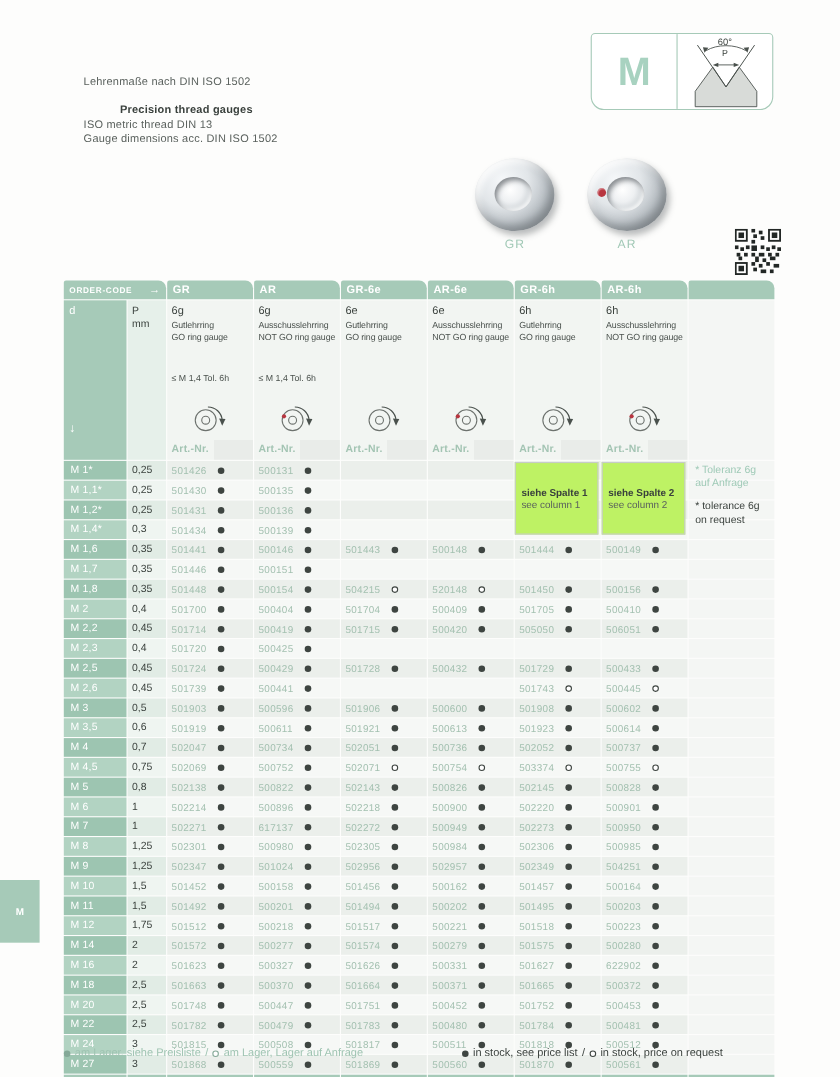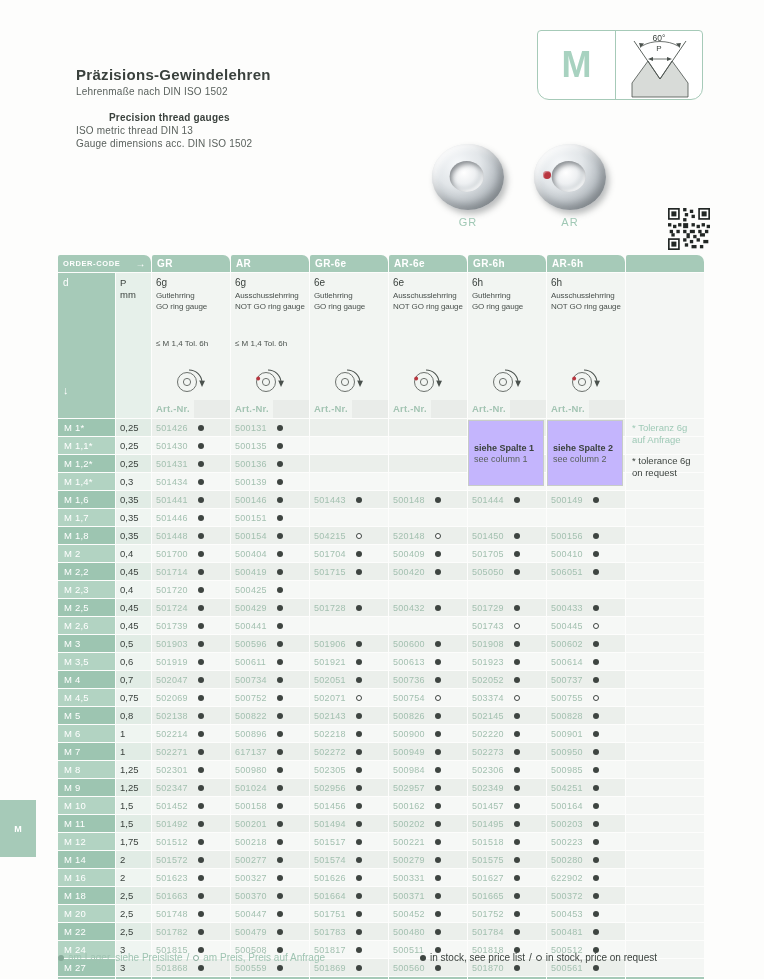--- a/index.html
+++ b/index.html
@@ -93,42 +93,41 @@
   .td-g .art { font-size:9px; color:#a3c0b0; letter-spacing:.3px; padding-left:4px; width:46px; }
   .dot { width:6px; height:6px; border-radius:50%; }
   .dot.f { background:#3e4541; }
   .dot.o { background:#fff; border:1px solid #3e4541; }
   .td-n { width:78px; background:#f4f6f4; }
 
   .footrow { margin-top:1px; }
   .fc { height:4px; background:#a6cab8; }
 
   
-  .spanbox { position:absolute; width:76px; height:66px; top:165px; background:#c4b5fd;
+  .spanbox { position:absolute; width:76px; height:66px; top:165px; background:#bef264;
     border:1px solid #c7ccc8; display:flex; flex-direction:column; justify-content:center; padding-left:5px; }
   .spanbox .b1 { font-size:9px; font-weight:bold; color:#3a413d; }
   .spanbox .b2 { font-size:9px; color:#5a615d; margin-top:1px; }
   .sb1 { left:410px; } .sb2 { left:489px; }
   .sidenote { position:absolute; left:574px; width:72px; font-size:9.5px; line-height:12px; }
   .sn-de { top:167px; color:#9fcab7; font-weight:normal; }
   .sn-en { top:200px; color:#3a413d; }
 
   
   .legend { position:absolute; top:952px; font-size:10px; display:flex; align-items:center; gap:4px; }
   .legend .dot { flex:none; }
   .leg-de { left:58px; color:#9fc4b2; }
   .leg-de .dot.f { background:#85a998; }
   .leg-de .dot.o { border-color:#85a998; }
   .leg-en { left:420px; color:#3a413d; }
 </style>
 </head>
 <body>
 
 <div class="titleblock">
-  <div class="t-de">Präzisions-Gewindelehren</div>
   <div class="t-norm-de">Lehrenmaße nach DIN ISO 1502</div>
   <div class="t-en">Precision thread gauges</div>
   <div class="t-sub-en">ISO metric thread DIN 13</div>
   <div class="t-norm-en">Gauge dimensions acc. DIN ISO 1502</div>
 </div>
 
 <div class="badge">
   <div class="badge-left">
     <span class="badge-m">M</span>
   </div>
@@ -1260,21 +1259,21 @@
     <div>* tolerance 6g</div>
     <div>on request</div>
   </div>
 </div>
 
 <div class="legend leg-de" id="legend-de">
     <span class="dot f"></span>
     <span>am Lager, siehe Preisliste</span>
     <span>/</span>
     <span class="dot o"></span>
-    <span>am Preis, Preis auf Anfrage</span>
+    <span>am Lager, Lager auf Anfrage</span>
   </div>
 <div class="legend leg-en" id="legend-en">
     <span class="dot f"></span>
     <span>in stock, see price list</span>
     <span>/</span>
     <span class="dot o"></span>
     <span>in stock, price on request</span>
   </div>
 
 </body></html>

